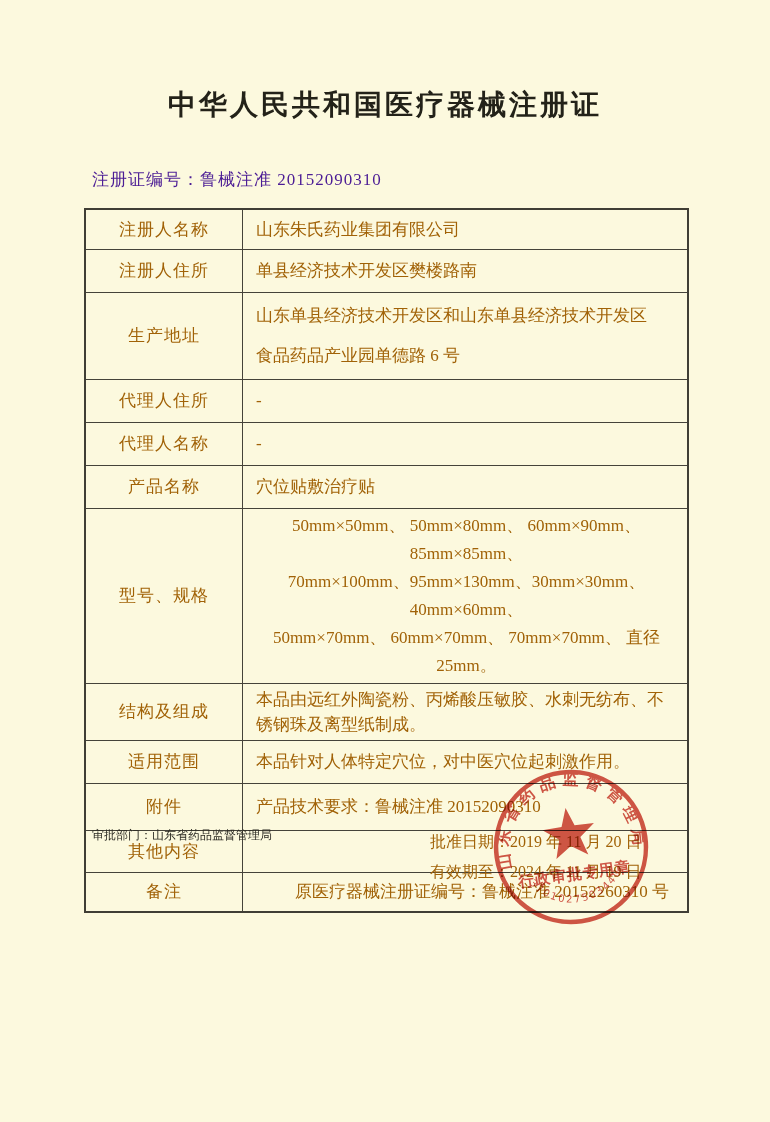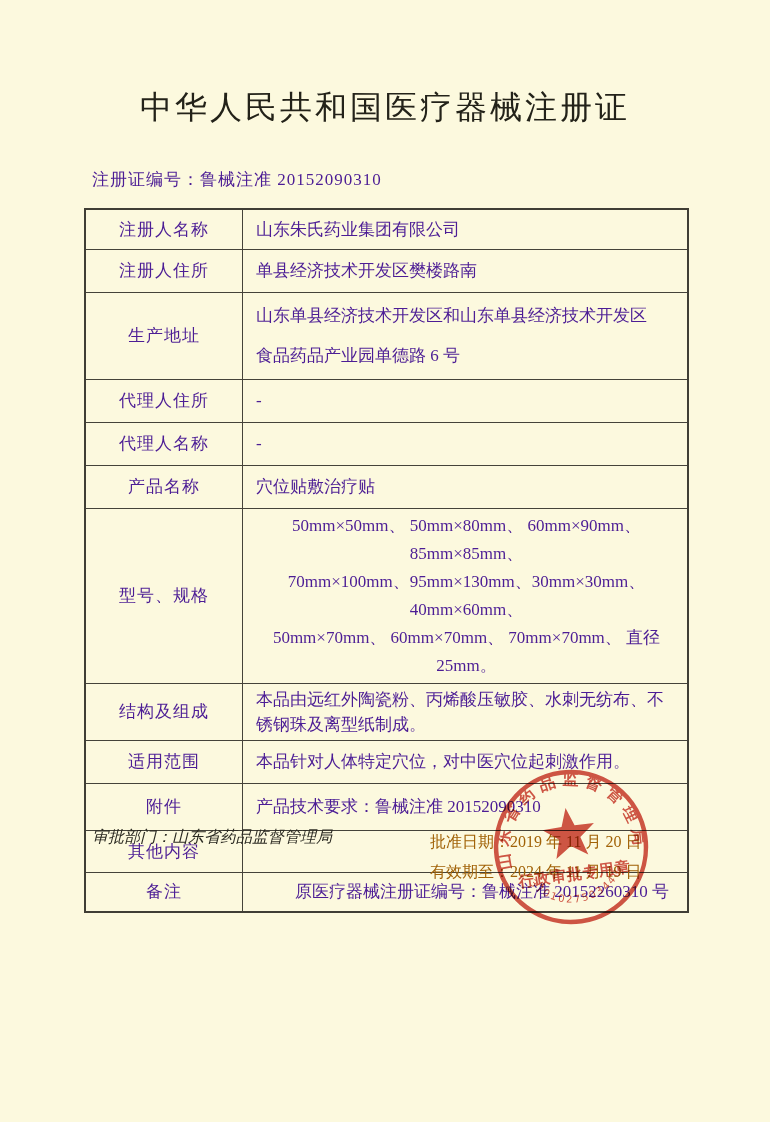--- a/index.html
+++ b/index.html
@@ -6,51 +6,51 @@
   body {
     width:770px; height:1122px;
     background:#fcf9de;
     font-family:"Liberation Serif","DejaVu Serif",serif;
     color:#2e2d26;
   }
   .page { position:relative; width:770px; height:1122px; overflow:hidden; }
 
   .title {
     position:absolute; top:86px; left:0; width:770px;
-    text-align:center; font-size:32px; font-weight:400;
+    text-align:center; font-size:28px; font-weight:700;
     letter-spacing:3px; color:#232219; margin:0;
   }
   .certno {
     position:absolute; top:168px; left:92px;
     font-size:17px; letter-spacing:1px; color:#4c1d95;
   }
 
   table.cert {
     position:absolute; top:208px; left:84px;
     width:605px; border-collapse:collapse; table-layout:fixed;
     border:2px solid #403e35;
   }
   table.cert td {
     border:1px solid #45433a;
     vertical-align:middle;
-    font-size:17px; color:#4c1d95;
+    font-size:17px; color:#a16207;
   }
   td.lbl { width:154px; text-align:center; letter-spacing:1px; }
   td.val { padding:3px 10px 3px 13px; white-space:pre-line; }
   td.val.indent { padding-left:52px; }
   tr.h40 { height:40px; } tr.h42 { height:42px; } tr.h43 { height:43px; }
   tr.h47 { height:47px; } tr.h50 { height:50px; }
   tr.h86 { height:86px; } tr.h87 { height:87px; }
   tr.lh-wide td.val { line-height:40px; }
   tr.lh-mid  td.val { line-height:28px;text-align:center; }
   tr.lh-snug td.val { line-height:25px; }
 
   .dept {
     position:absolute; top:827px; left:92px;
-    font-size:16px; color:#2b2a22;font-style:italic;
+    font-size:12px; color:#2b2a22;
   }
   .dates {
     position:absolute; top:827px; left:430px;
     font-size:16px; line-height:30px; color:#a16207;
   }
 
   .seal {
     position:absolute; left:490px; top:766px;
     width:162px; height:162px;
     transform:rotate(-8deg);

